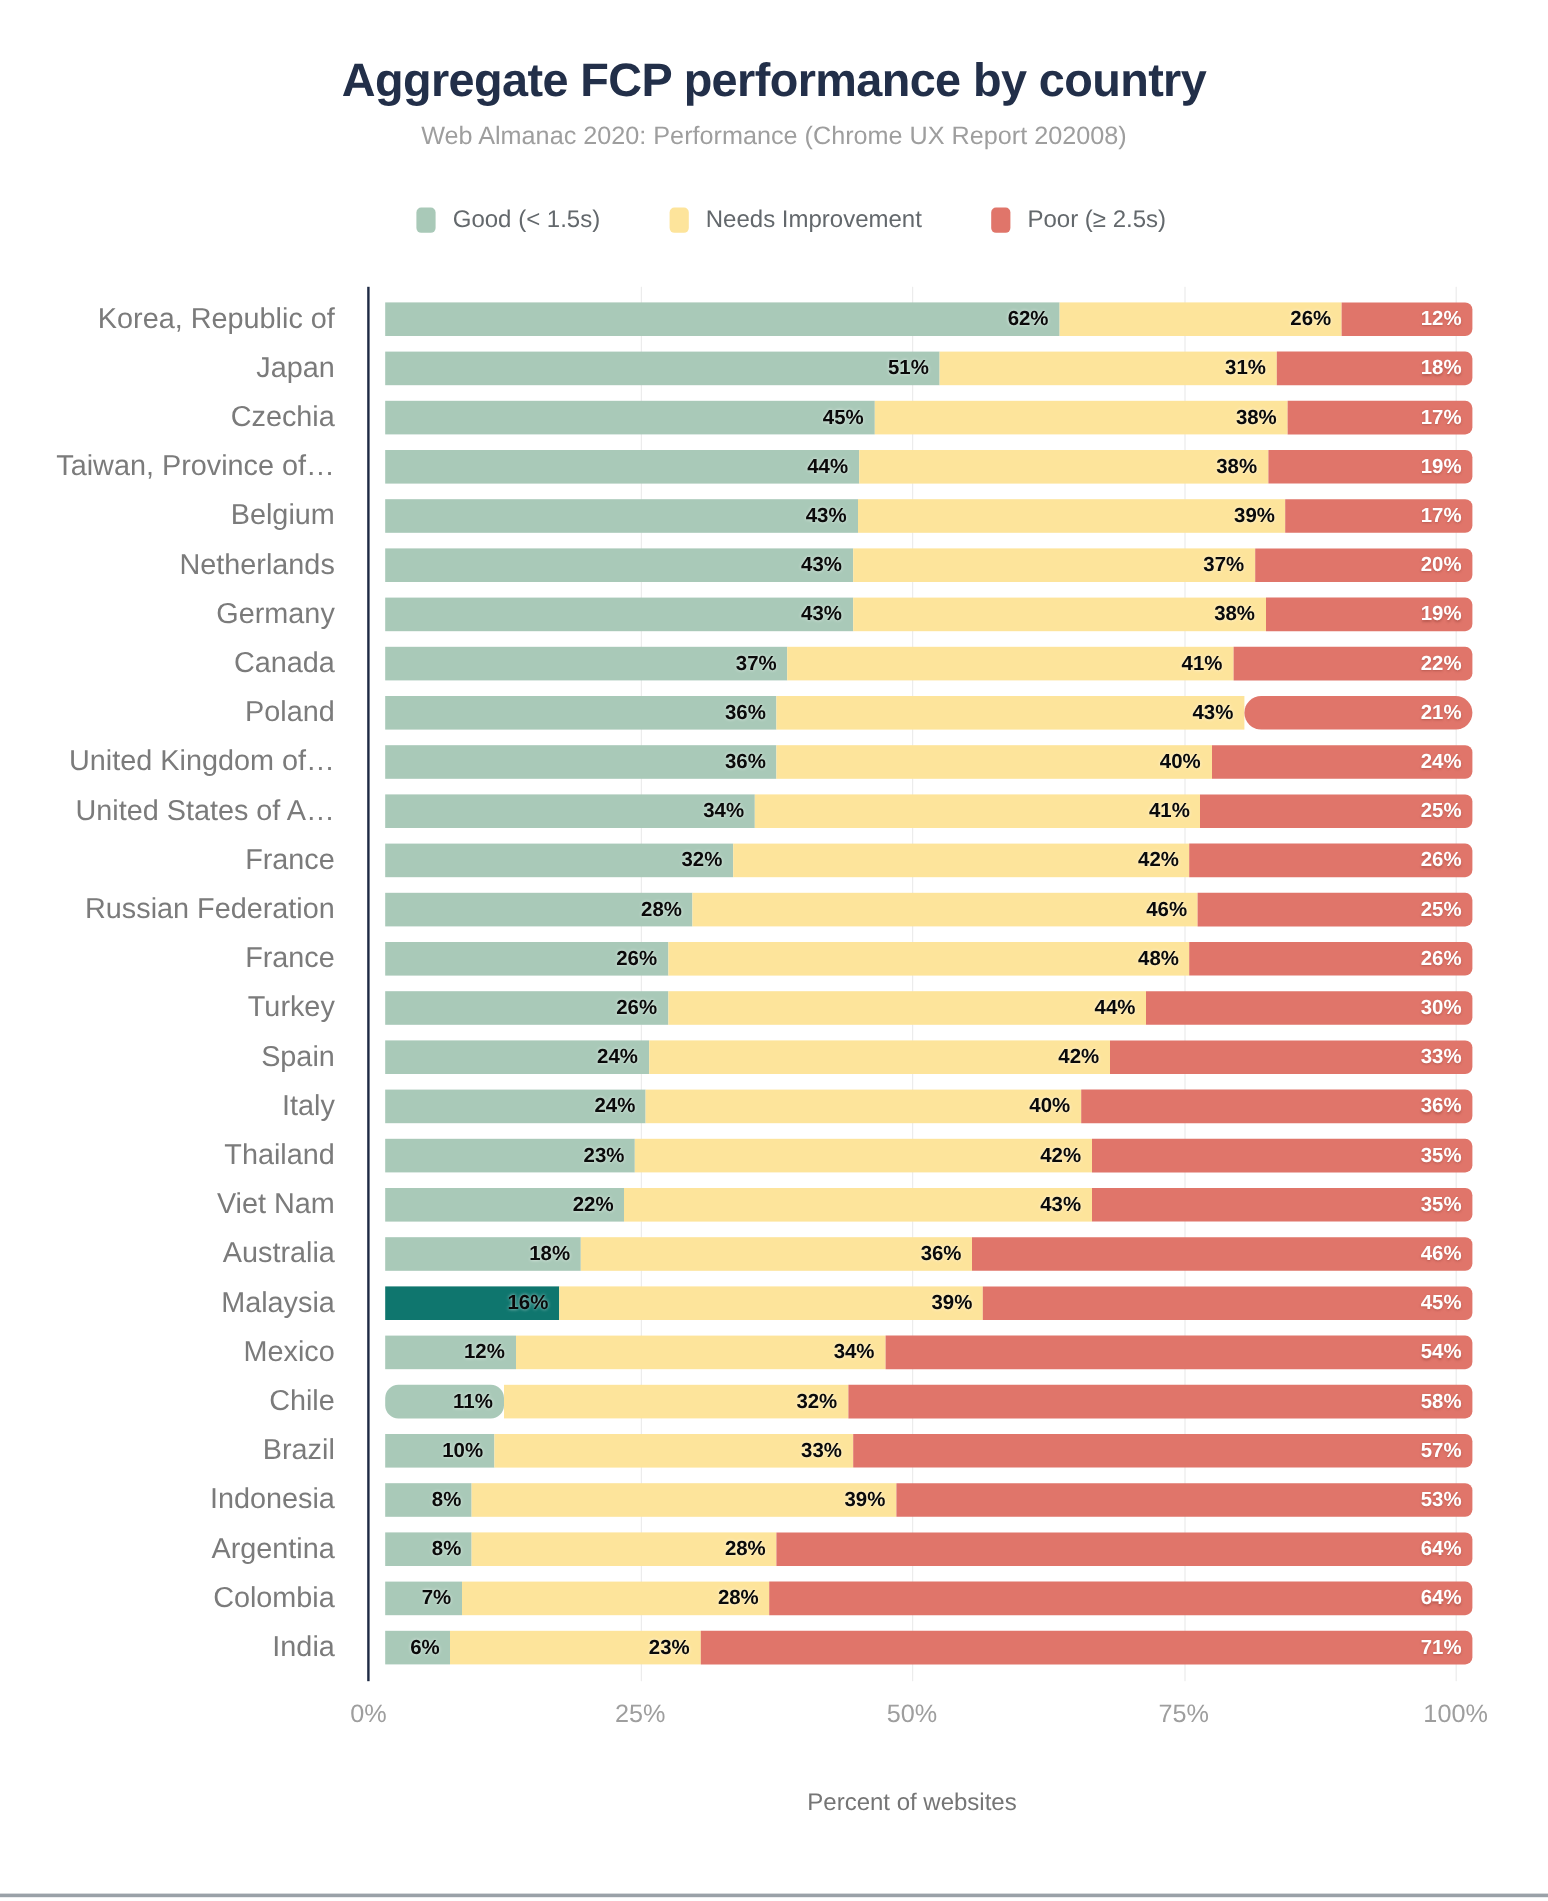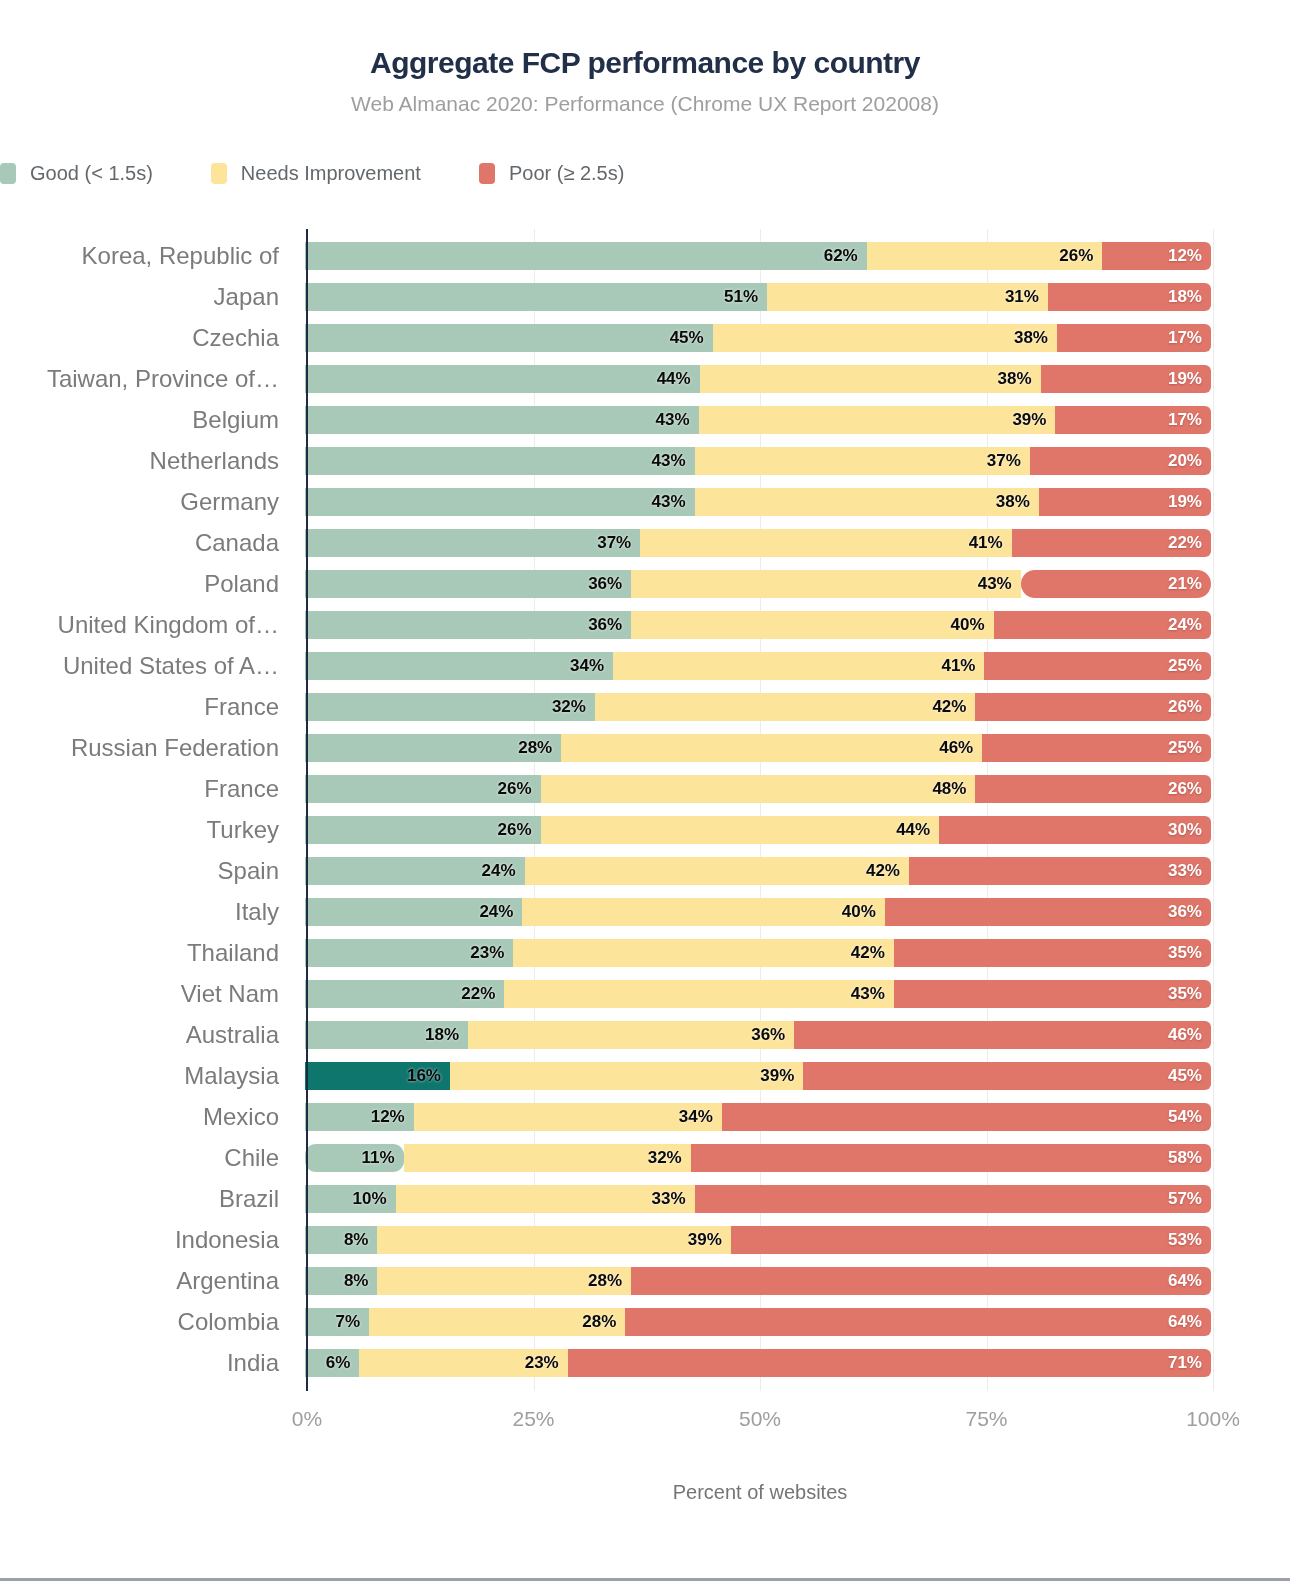--- a/index.html
+++ b/index.html
@@ -7,36 +7,38 @@
   .page {
     position:relative;
     width:1290px; height:1584px;
     background:#ffffff;
     font-family:"Liberation Sans", sans-serif;
     overflow:hidden;
   }
   .title {
     margin-top:46px;
     text-align:center;
-    font-size:30px;
+    font-size:39px;
     font-weight:800;
     letter-spacing:-0.5px;
     color:#222f49;
   }
   .subtitle {
     margin-top:12px;
     text-align:center;
     font-size:21px;
     color:#9e9e9e;
   }
   .legend {
     margin-top:46px;
     display:flex;
+    justify-content:center;
     align-items:center;
     gap:58px;
+    margin-left:29px;
   }
   .legend-item { display:flex; align-items:center; gap:14px; }
   .legend-swatch { width:16px; height:21px; border-radius:4px; }
   .legend-label { font-size:20px; color:#63686c; }
 
   .plot-wrap {
     position:relative;
     margin-top:44px;
     height:1162px;
     --plot-left:307px;
@@ -69,21 +71,21 @@
     width:293px;
     padding-right:14px;
     text-align:right;
     font-size:24px;
     color:#7b7b7b;
     white-space:nowrap;
     overflow:hidden;
     flex:0 0 293px;
   }
   .track {
-    margin-left:12px; 
+    margin-left:28px; 
     width:906px;
     height:28px;
     display:flex;
     flex:0 0 906px;
   }
   .seg {
     height:100%;
     display:flex;
     align-items:center;
     justify-content:flex-end;

